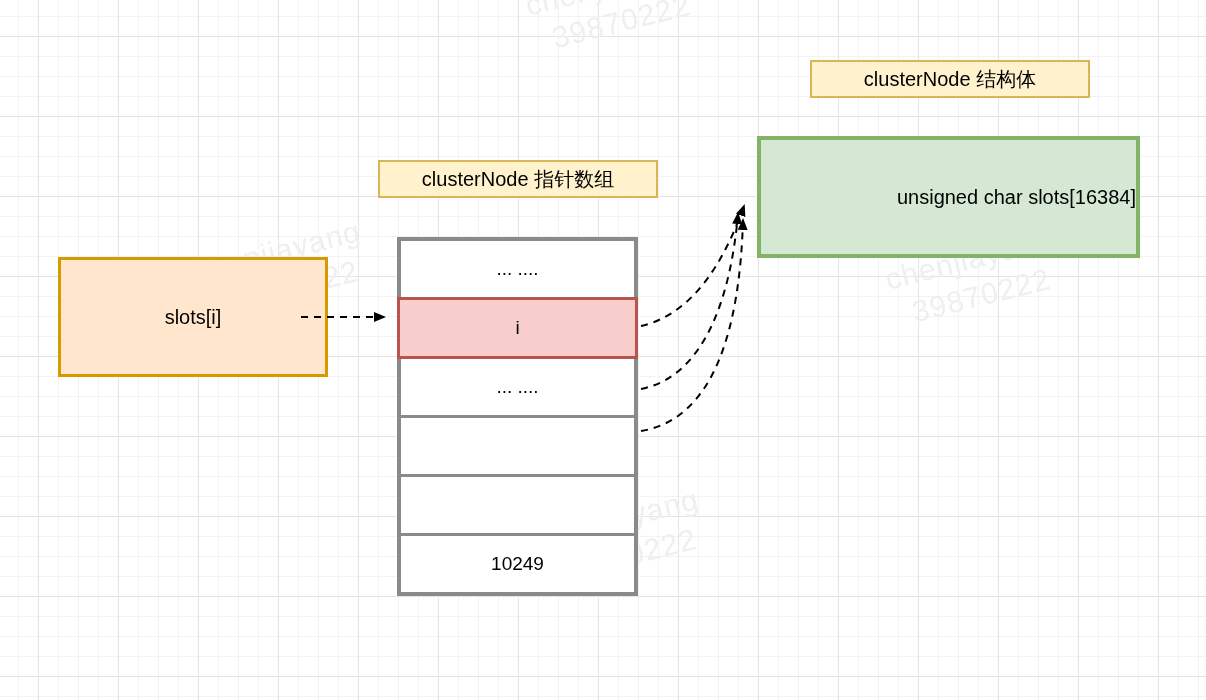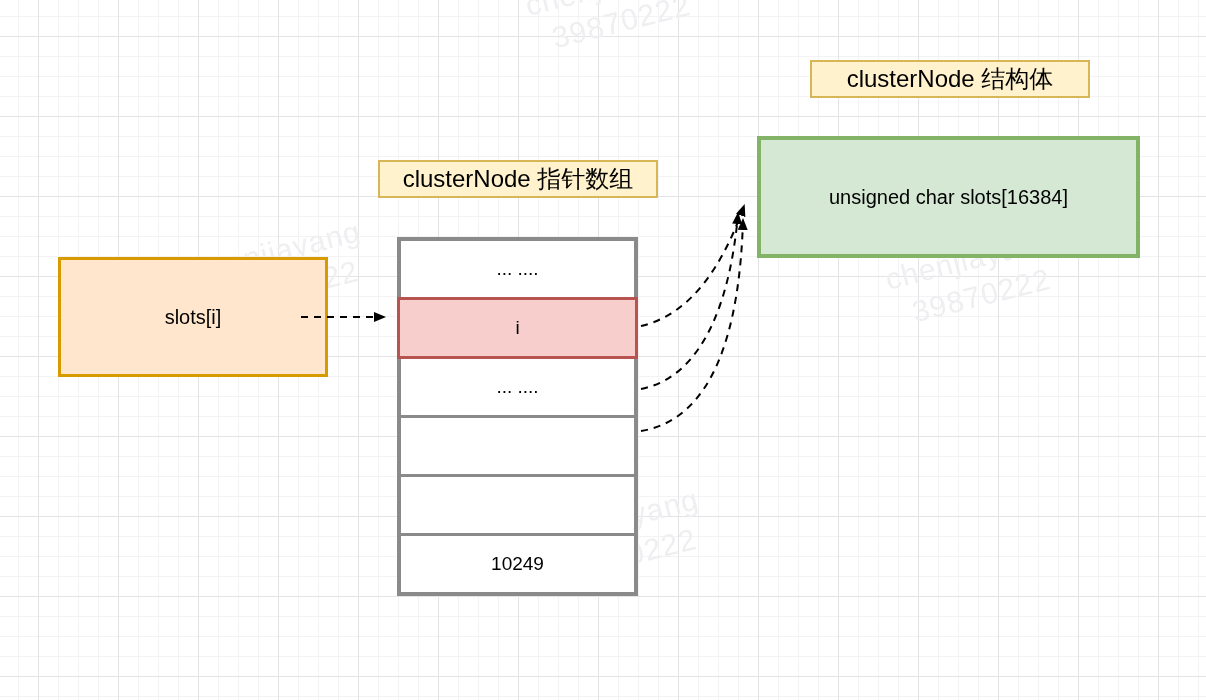--- a/index.html
+++ b/index.html
@@ -18,31 +18,31 @@
   }
   .watermark {
     position:absolute; transform:rotate(-14deg); transform-origin:center;
     color:#efeff1; font-size:30px; line-height:1.25; letter-spacing:1px;
     white-space:nowrap; text-align:left; user-select:none; pointer-events:none;
   }
   .watermark .wm2 { margin-left:18px; }
   .label-box {
     position:absolute; background:#fff2cc; border:2px solid #d6b656;
     display:flex; align-items:center; justify-content:center;
-    font-size:24px; box-sizing:border-box;
+    font-size:20px; box-sizing:border-box;
   }
   .slots-box {
     position:absolute; left:58px; top:257px; width:270px; height:120px;
     background:#ffe6cc; border:3px solid #d79b00; box-sizing:border-box;
     display:flex; align-items:center; justify-content:center; font-size:20px;
   }
   .green-box {
     position:absolute; left:757px; top:136px; width:383px; height:122px;
     background:#d5e8d4; border:4px solid #82b366; box-sizing:border-box;
-    display:flex; align-items:center; justify-content:center; font-size:20px;
+    display:flex; align-items:center; justify-content:flex-end; font-size:20px;
   }
   .array-box {
     position:absolute; left:397px; top:237px; width:241px; height:359px;
     border:4px solid #8a8a8a; box-sizing:border-box; background:#fff;
     display:flex; flex-direction:column;
   }
   .arr-row {
     flex:1; display:flex; align-items:center; justify-content:center;
     font-size:19px; box-sizing:border-box; background:#fff;
   }

